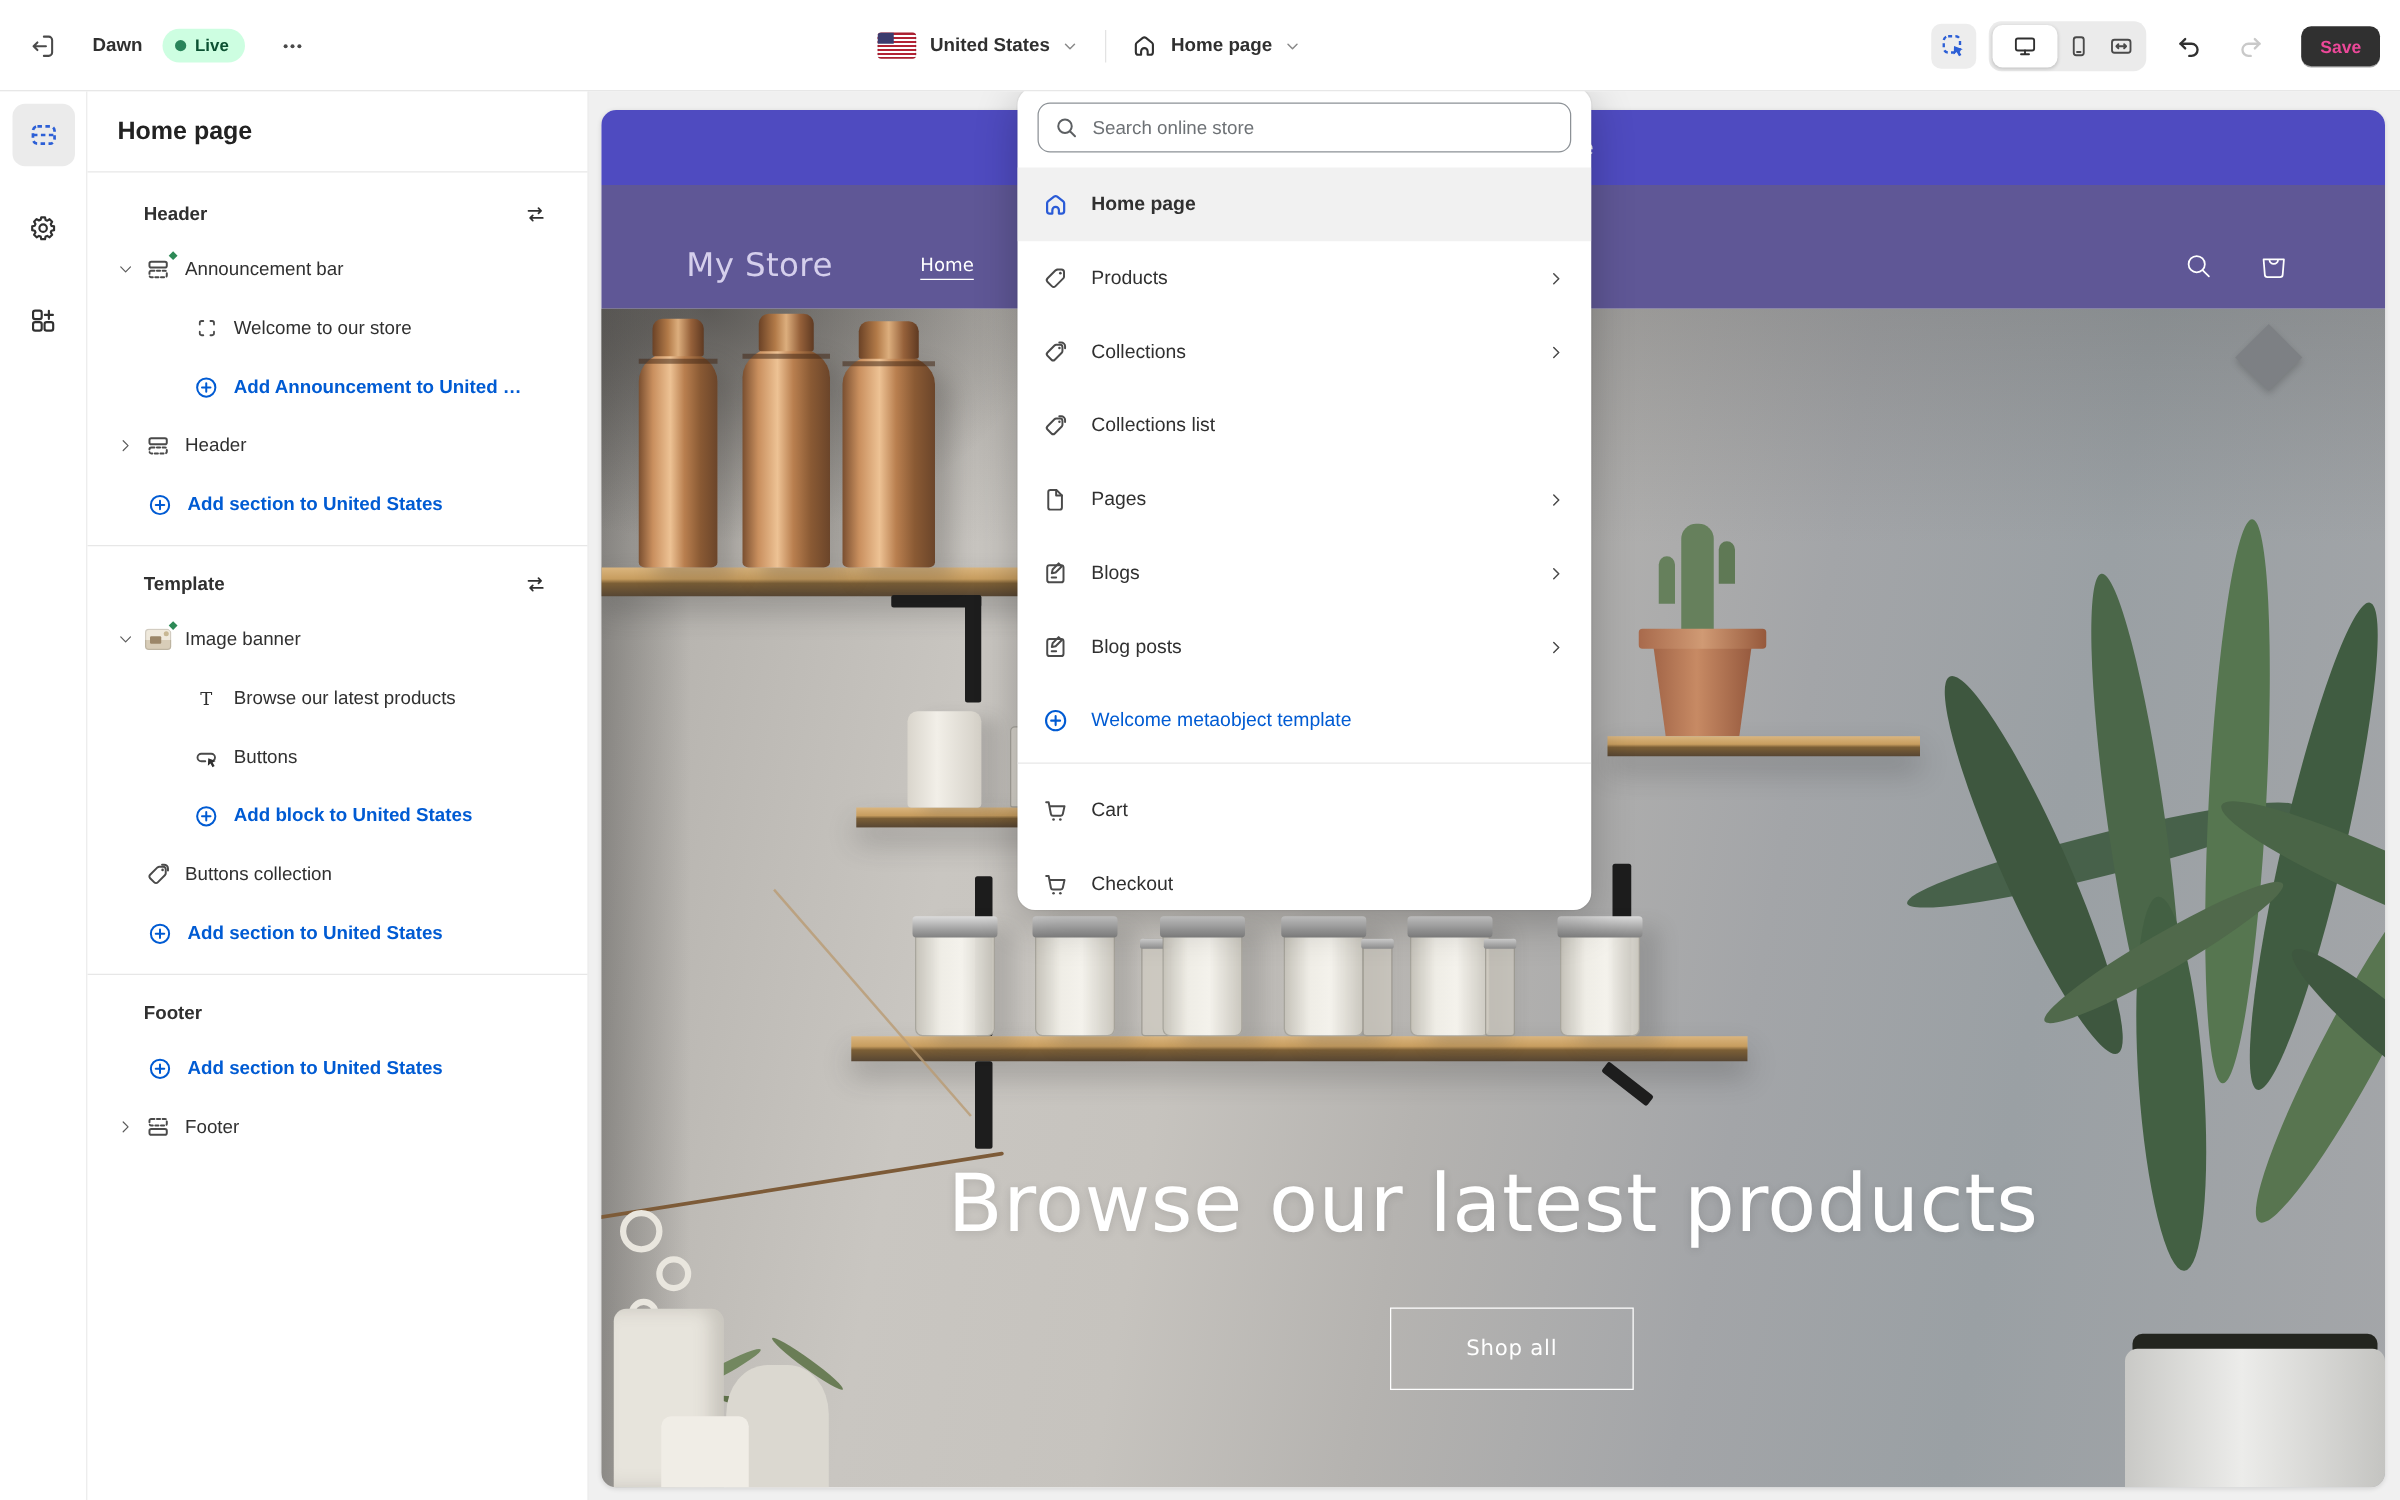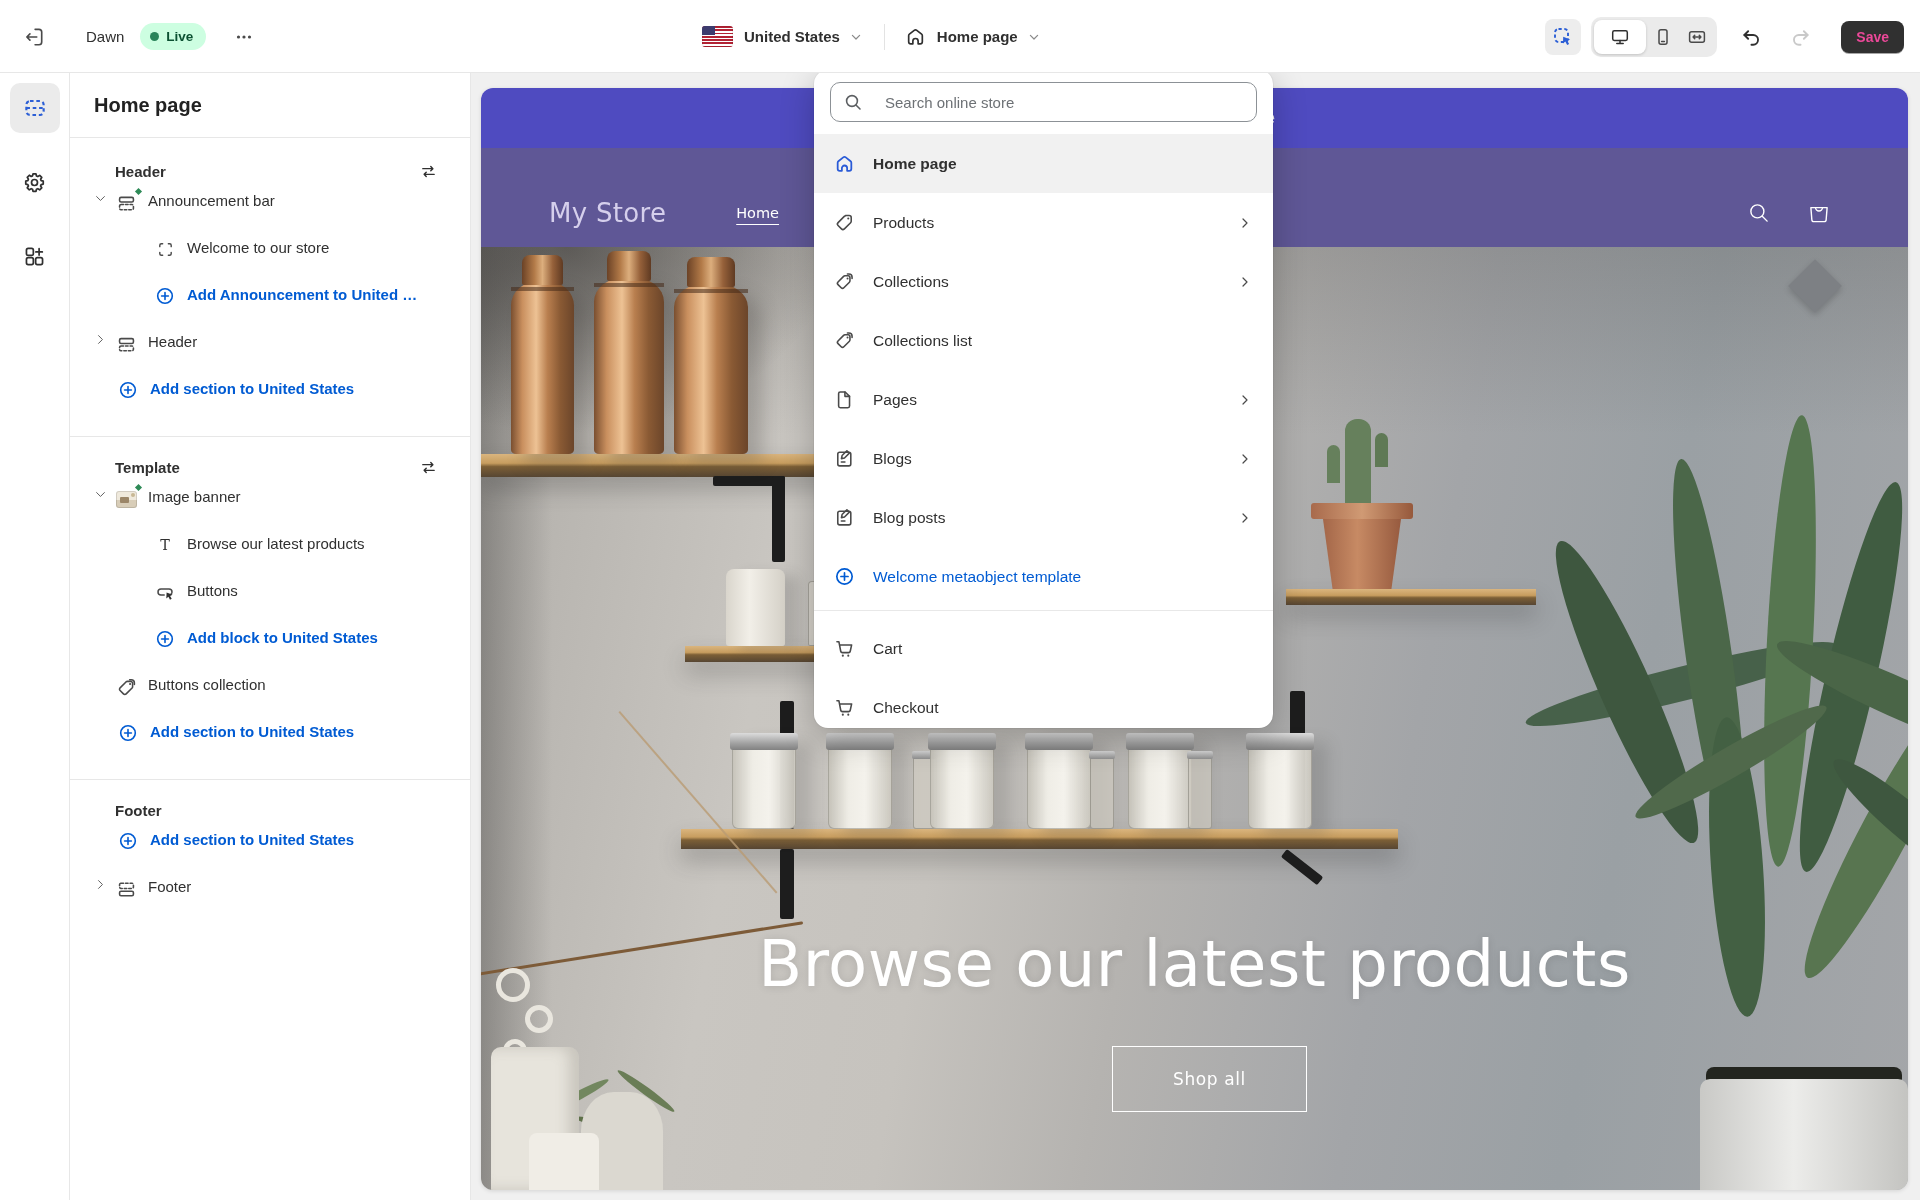--- a/index.html
+++ b/index.html
@@ -6,21 +6,21 @@
   html,body { width:1920px; height:1200px; overflow:hidden; background:#f0f0f0;
     font-family:"Liberation Sans", sans-serif; color:#303030; }
   svg { display:block; }
   .ico { stroke:#4a4a4a; fill:none; stroke-width:1.5; stroke-linecap:round; stroke-linejoin:round; }
 
   
   #topbar { position:absolute; left:0; top:0; width:1920px; height:73px; background:#fff;
     border-bottom:1px solid #e7e7e7; z-index:60; }
   .tb-left { position:absolute; left:16px; top:0; height:73px; display:flex; align-items:center; }
   .tb-iconbtn { width:36px; height:36px; border-radius:8px; display:flex; align-items:center; justify-content:center; cursor:pointer; }
-  .tb-title { font-size:15px; font-weight:400; margin-left:34px;text-align:right; }
+  .tb-title { font-size:15px; font-weight:700; margin-left:22px;text-align:right; }
   .live-pill { margin-left:16px; display:flex; align-items:center; gap:7px; background:#cdfee1;
     border-radius:999px; padding:6px 13px 6px 10px; }
   .live-dot { width:9px; height:9px; border-radius:50%; background:#29845a; }
   .live-txt { font-size:13.5px; font-weight:600; color:#0c5132; }
   .tb-dots { margin-left:20px; }
   .tb-center { position:absolute; left:702px; top:0; height:73px; display:flex; align-items:center; }
   .flag { width:31px; height:21px; border-radius:3px; overflow:hidden; position:relative; flex:none;
     background:repeating-linear-gradient(180deg,#b22234 0 1.7px,#ffffff 1.7px 3.3px); box-shadow:0 0 0 1px rgba(0,0,0,.08) inset; }
   .flag::before { content:""; position:absolute; left:0; top:0; width:13px; height:9px; background:#3c3b6e; }
   .tb-sel { font-size:15px; font-weight:600; margin:0 8px 0 11px; }
@@ -43,21 +43,21 @@
   .rail-item + .rail-item { margin-top:24px; }
 
   
   #sidebar { position:absolute; left:70px; top:73px; width:401px; bottom:0; background:#fff;
     border-right:1px solid #e7e7e7; z-index:20; }
   .sb-title { height:65px; display:flex; align-items:center; padding:0 24px; font-size:20px;
     font-weight:700; color:#222; border-bottom:1px solid #e7e7e7; }
   .sb-body { padding-top:12px; }
   .sb-group-label { height:42px; display:flex; align-items:center; justify-content:space-between;
     padding:0 32px 0 45px; font-size:15px; font-weight:700; }
-  .sb-row { height:47px; display:flex; align-items:flex-start; cursor:pointer; font-size:15px; }
+  .sb-row { height:47px; display:flex; align-items:center; cursor:pointer; font-size:15px; }
   .r-section { padding-left:24px; }
   .chev { width:13px; margin-right:8px; flex:none; }
   .chev.none { visibility:hidden; }
   .ic { width:22px; height:22px; margin-right:11px; position:relative; flex:none;
     display:flex; align-items:center; justify-content:center; }
   .r-block { padding-left:85px; }
   .r-block .ic { width:20px; height:20px; margin-right:12px; }
   .r-add-sec { padding-left:48px; } .r-add-blk { padding-left:85px; }
   .add-link { color:#005bd3; font-weight:600; }
   .add-link .ic { width:20px; height:20px; margin-right:12px; }
@@ -115,21 +115,21 @@
   .hero-btn { left:631px; top:799px; width:195px; height:66px; border:1px solid #fff; color:#fff;
     display:flex; align-items:center; justify-content:center; font-size:17px; letter-spacing:.6px;
     font-family:"DejaVu Sans",sans-serif; z-index:6; cursor:pointer; background:rgba(255,255,255,.02); }
 
   
   #dropdown { position:absolute; left:814px; top:70px; width:459px; height:658px; background:#fff;
     border-radius:14px; box-shadow:0 10px 34px rgba(0,0,0,.24), 0 0 0 1px rgba(0,0,0,.04);
     z-index:50; overflow:hidden; }
   .pn-search-wrap { padding:12px 16px 12px; }
   .pn-field { height:40px; border:1.5px solid #8c9196; border-radius:10px; display:flex; align-items:center;
-    padding:0 12px; gap:22px; }
+    padding:0 12px; gap:11px; }
   .pn-field input { border:none; outline:none; flex:1; font-size:15px; font-family:inherit; color:#303030; background:transparent; }
   .pn-field input::placeholder { color:#6d7175; }
   .pn-row { height:59px; display:flex; align-items:center; padding:0 20px; gap:18px; font-size:15.5px; cursor:pointer; }
   .pn-row.selected { background:#f1f1f1; font-weight:600; }
   .pn-row .sp { flex:1; }
   .pn-link { color:#005bd3; }
   .pn-div { border-top:1px solid #e8e8e8; margin:4px 0 8px; }
 </style>
 </head>
 <body>

